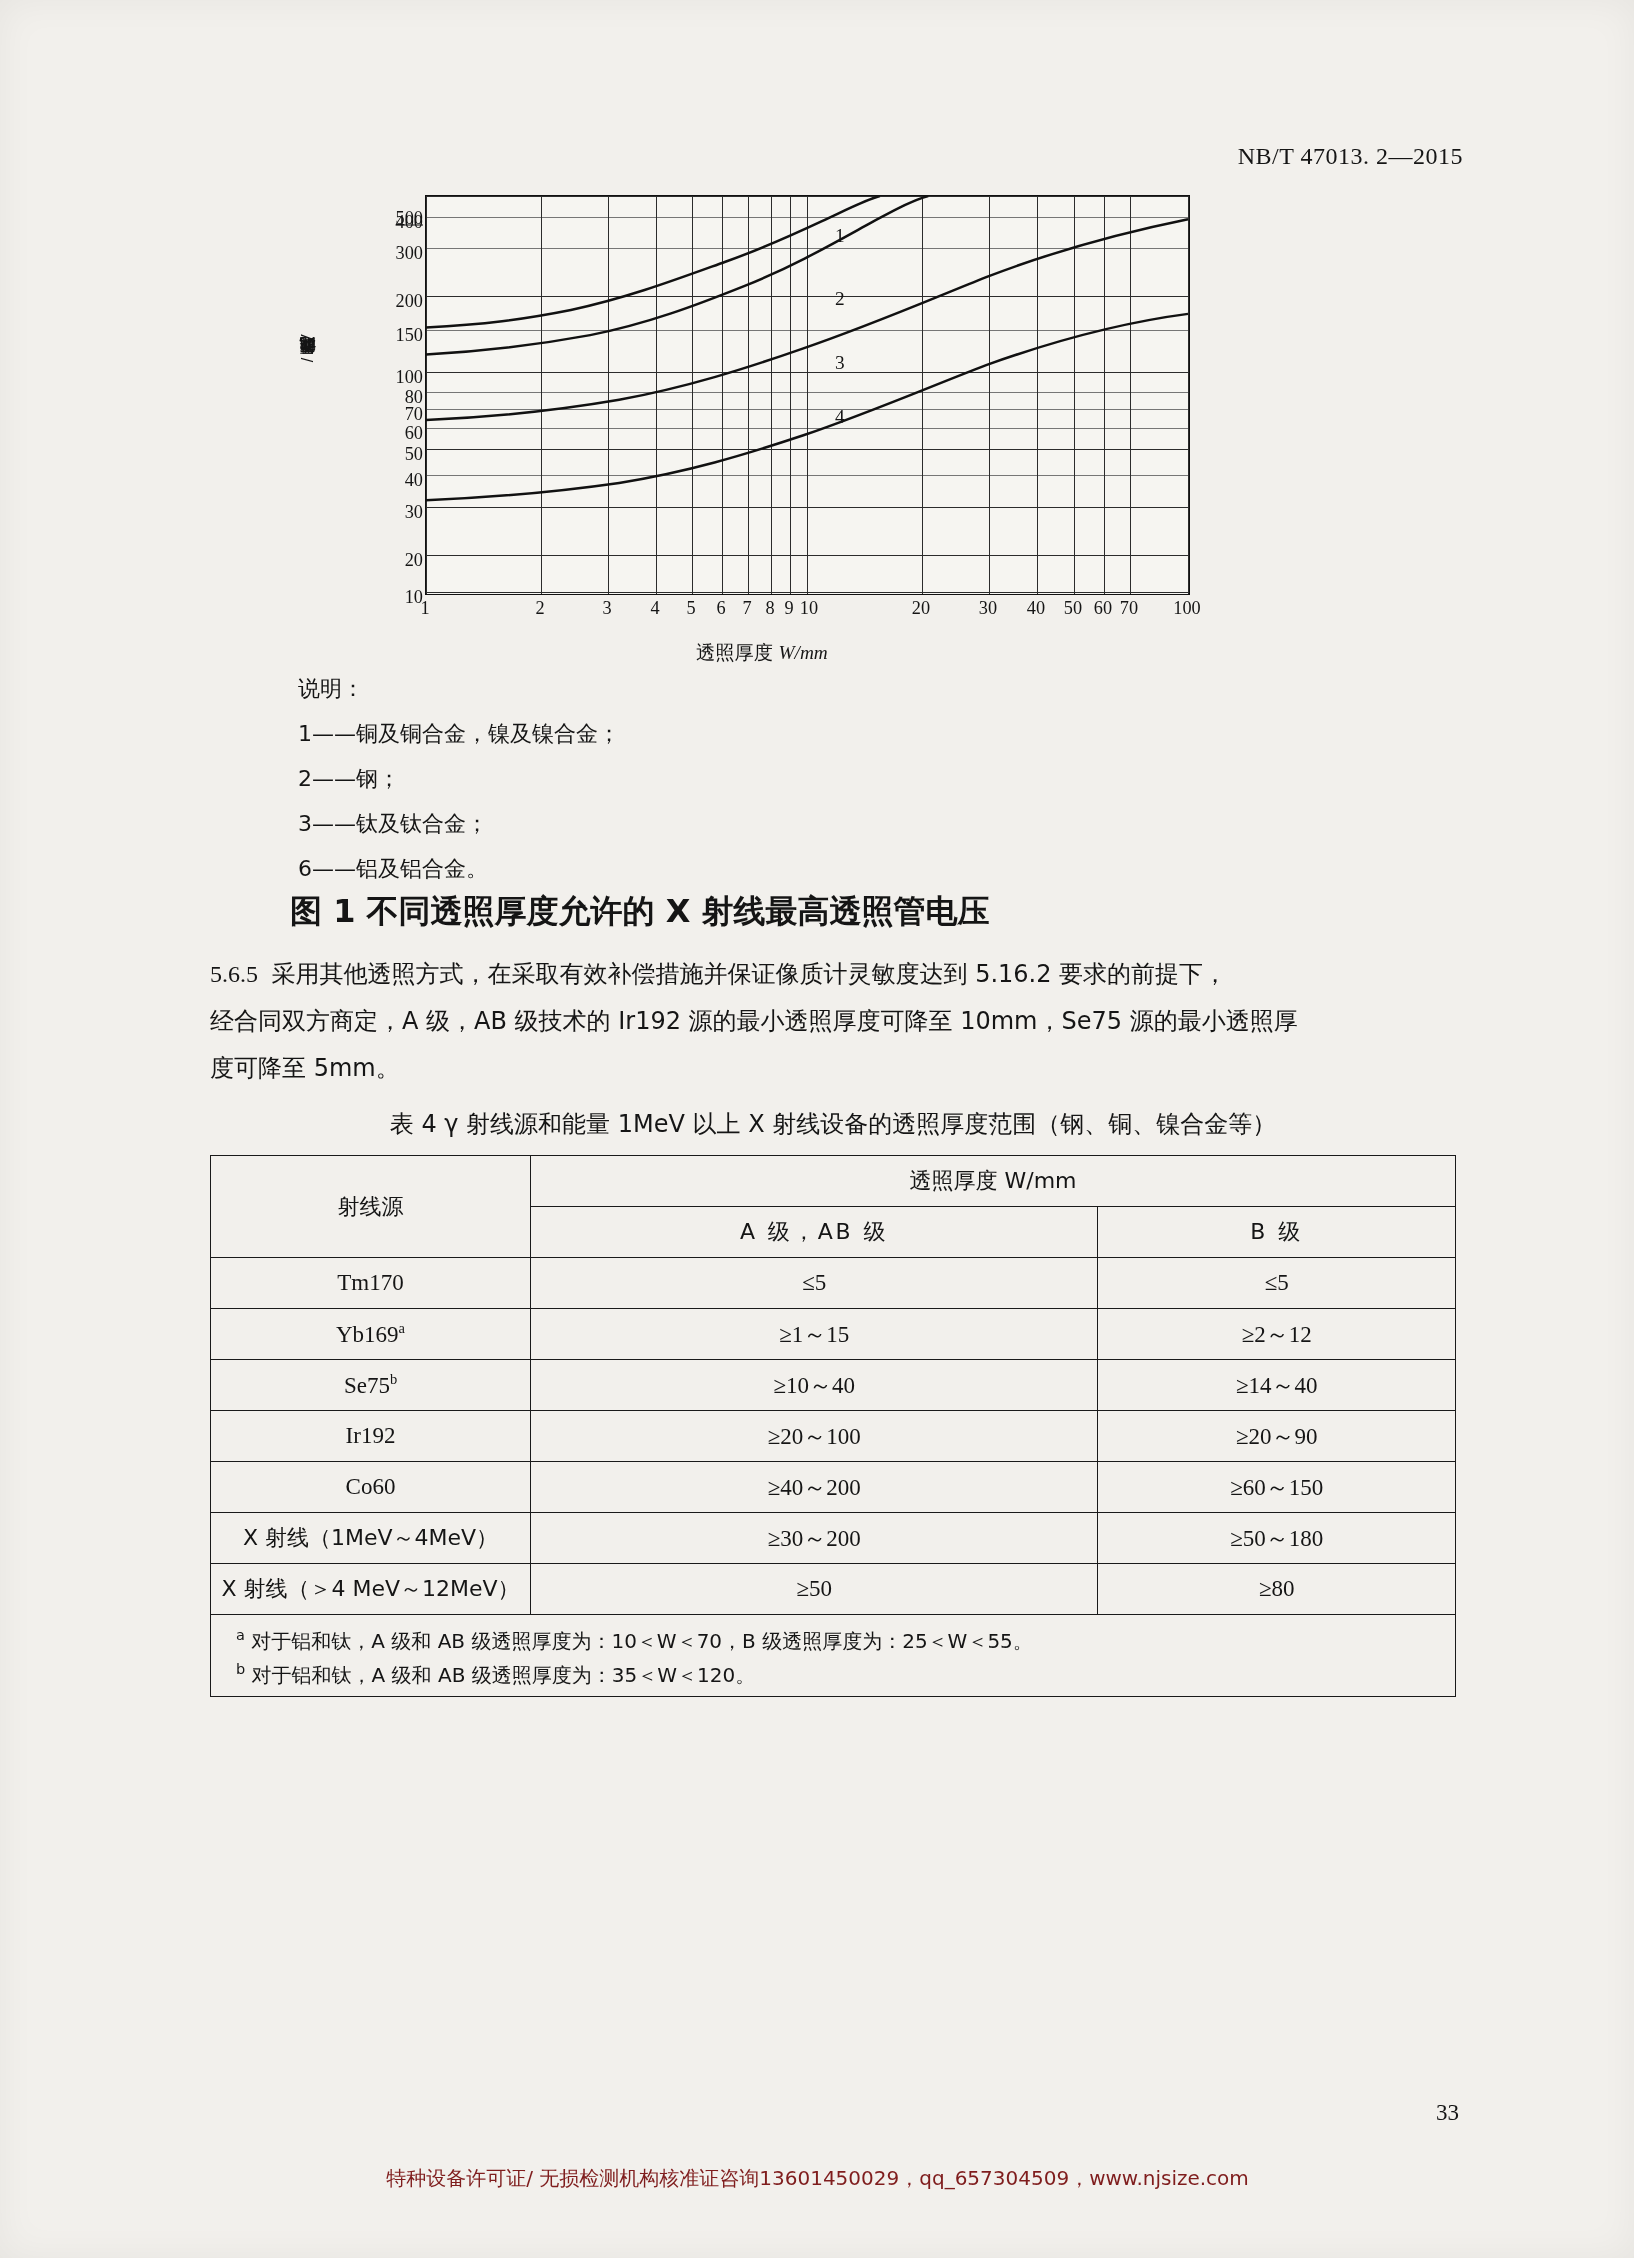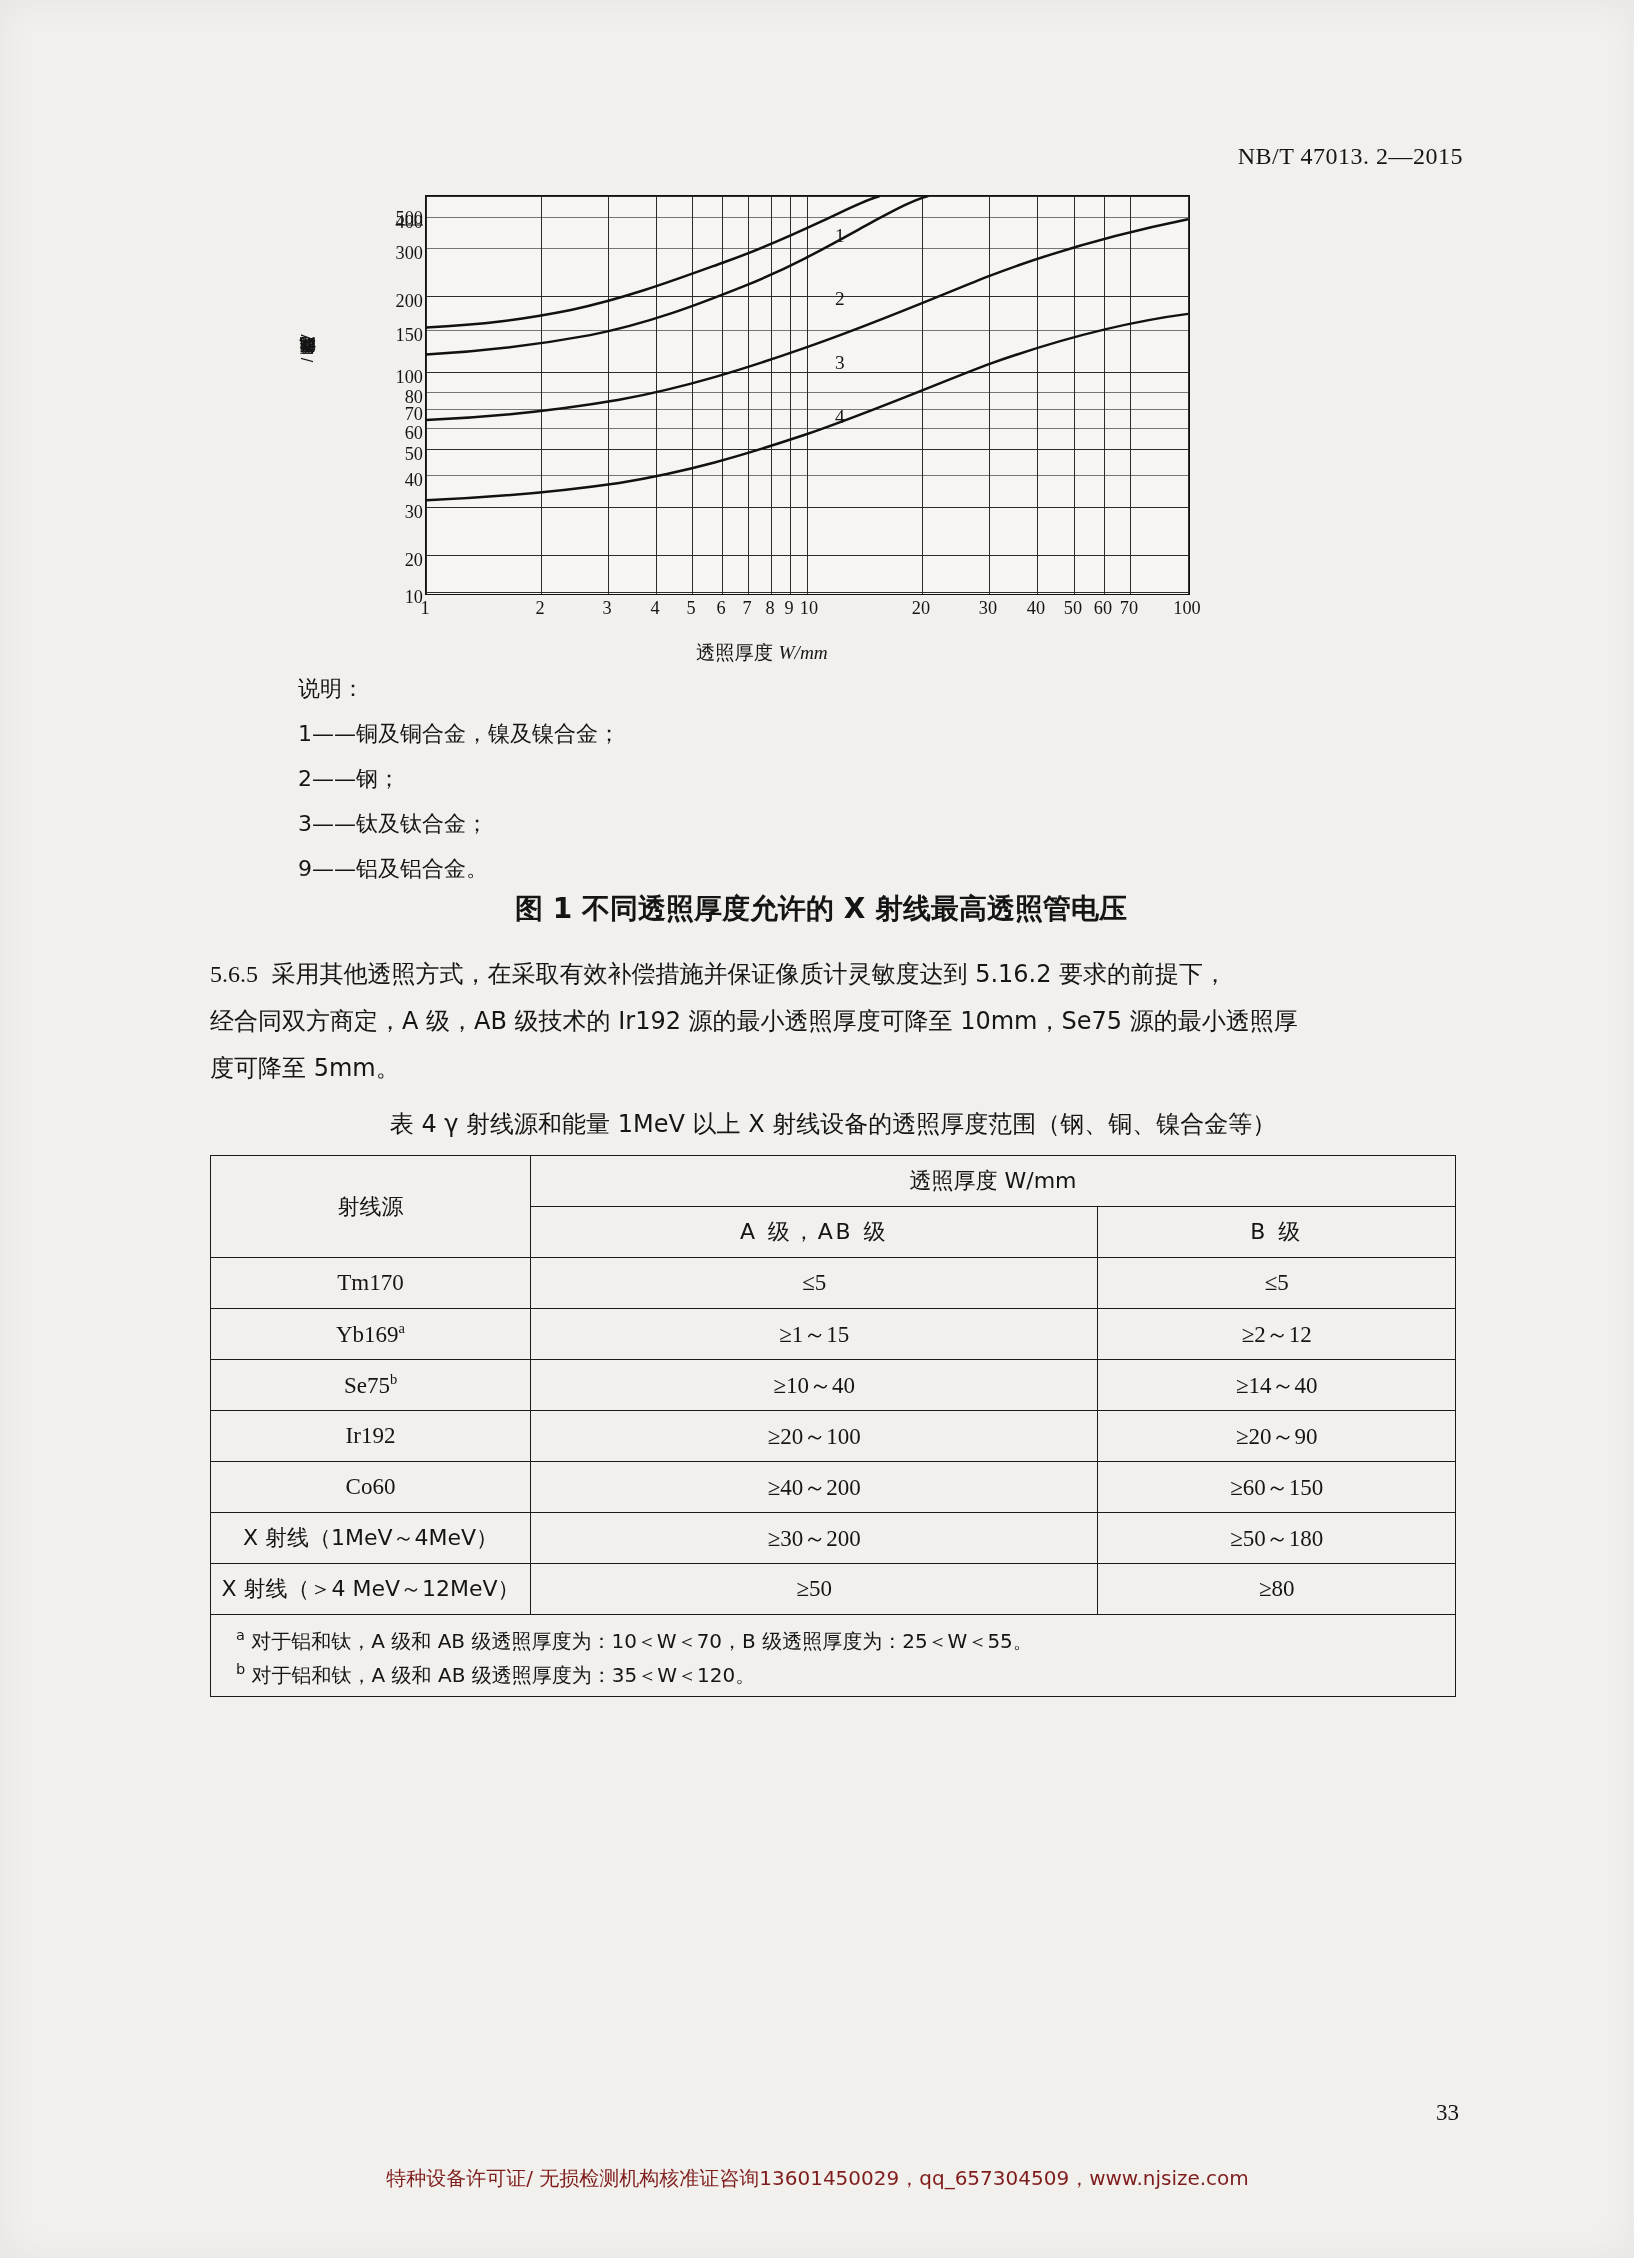--- a/index.html
+++ b/index.html
@@ -110,22 +110,22 @@
     font-size: 22px;
     line-height: 45px;
     font-family: "DejaVu Sans", sans-serif;
   }
   .legend div { white-space: nowrap; margin-left: 32px; }
   .fig-caption {
     position: absolute;
     left: 290px;
     top: 890px;
     width: 1062px;
-    text-align: center;
-    font-size: 28px;
+    text-align: left;
+    font-size: 32px;
     font-weight: bold;
     font-family: "DejaVu Sans", sans-serif;
   }
 
   
   .clause {
     position: absolute;
     left: 210px;
     top: 951px;
     width: 1246px;
@@ -300,21 +300,21 @@
       <span>透照厚度</span>
       <i>W/mm</i>
     </div>
   </div>
 
   <div class="legend">
     <div>说明：</div>
     <div>1——铜及铜合金，镍及镍合金；</div>
     <div>2——钢；</div>
     <div>3——钛及钛合金；</div>
-    <div>9——铝及铝合金。</div>
+    <div>6——铝及铝合金。</div>
   </div>
 
   <div class="fig-caption">图 1  不同透照厚度允许的 X 射线最高透照管电压</div>
 
   <div class="clause">
     <span class="num">5.6.5</span><span>采用其他透照方式，在采取有效补偿措施并保证像质计灵敏度达到 5.16.2 要求的前提下，</span>
     <span class="ind">经合同双方商定，A 级，AB 级技术的 Ir192 源的最小透照厚度可降至 10mm，Se75 源的最小透照厚</span>
     <span class="ind">度可降至 5mm。</span>
   </div>
 

